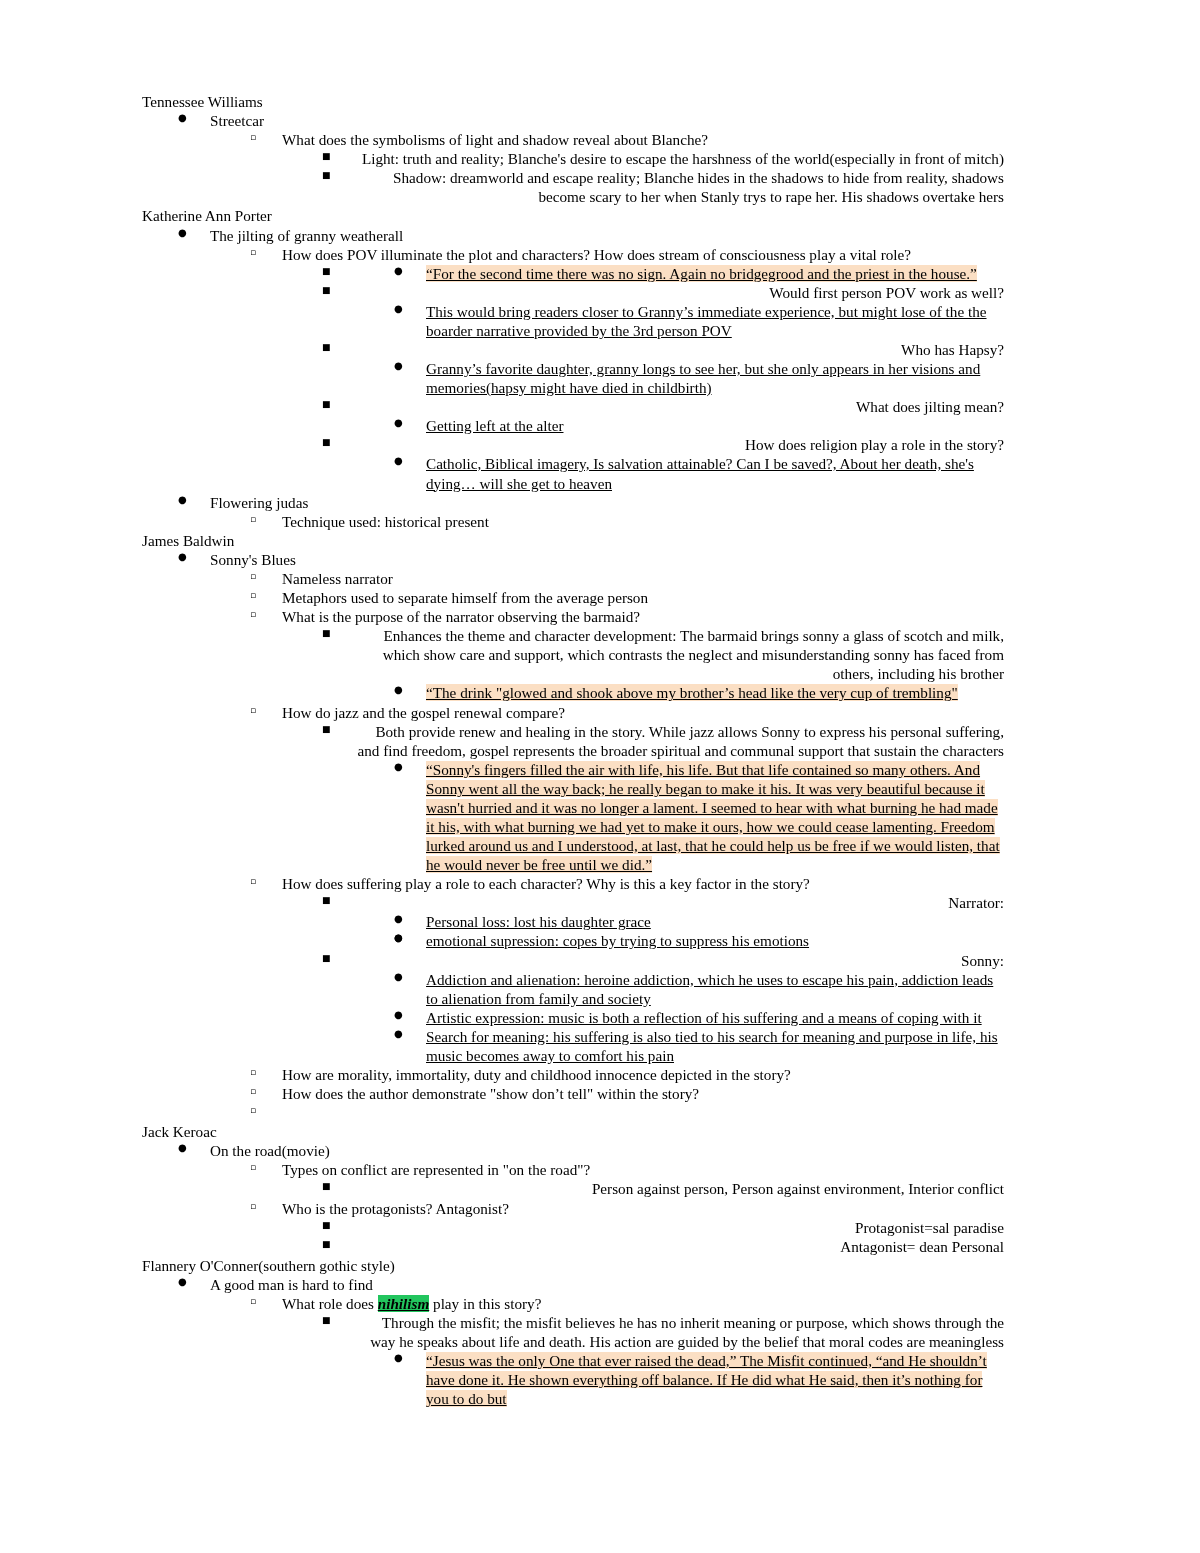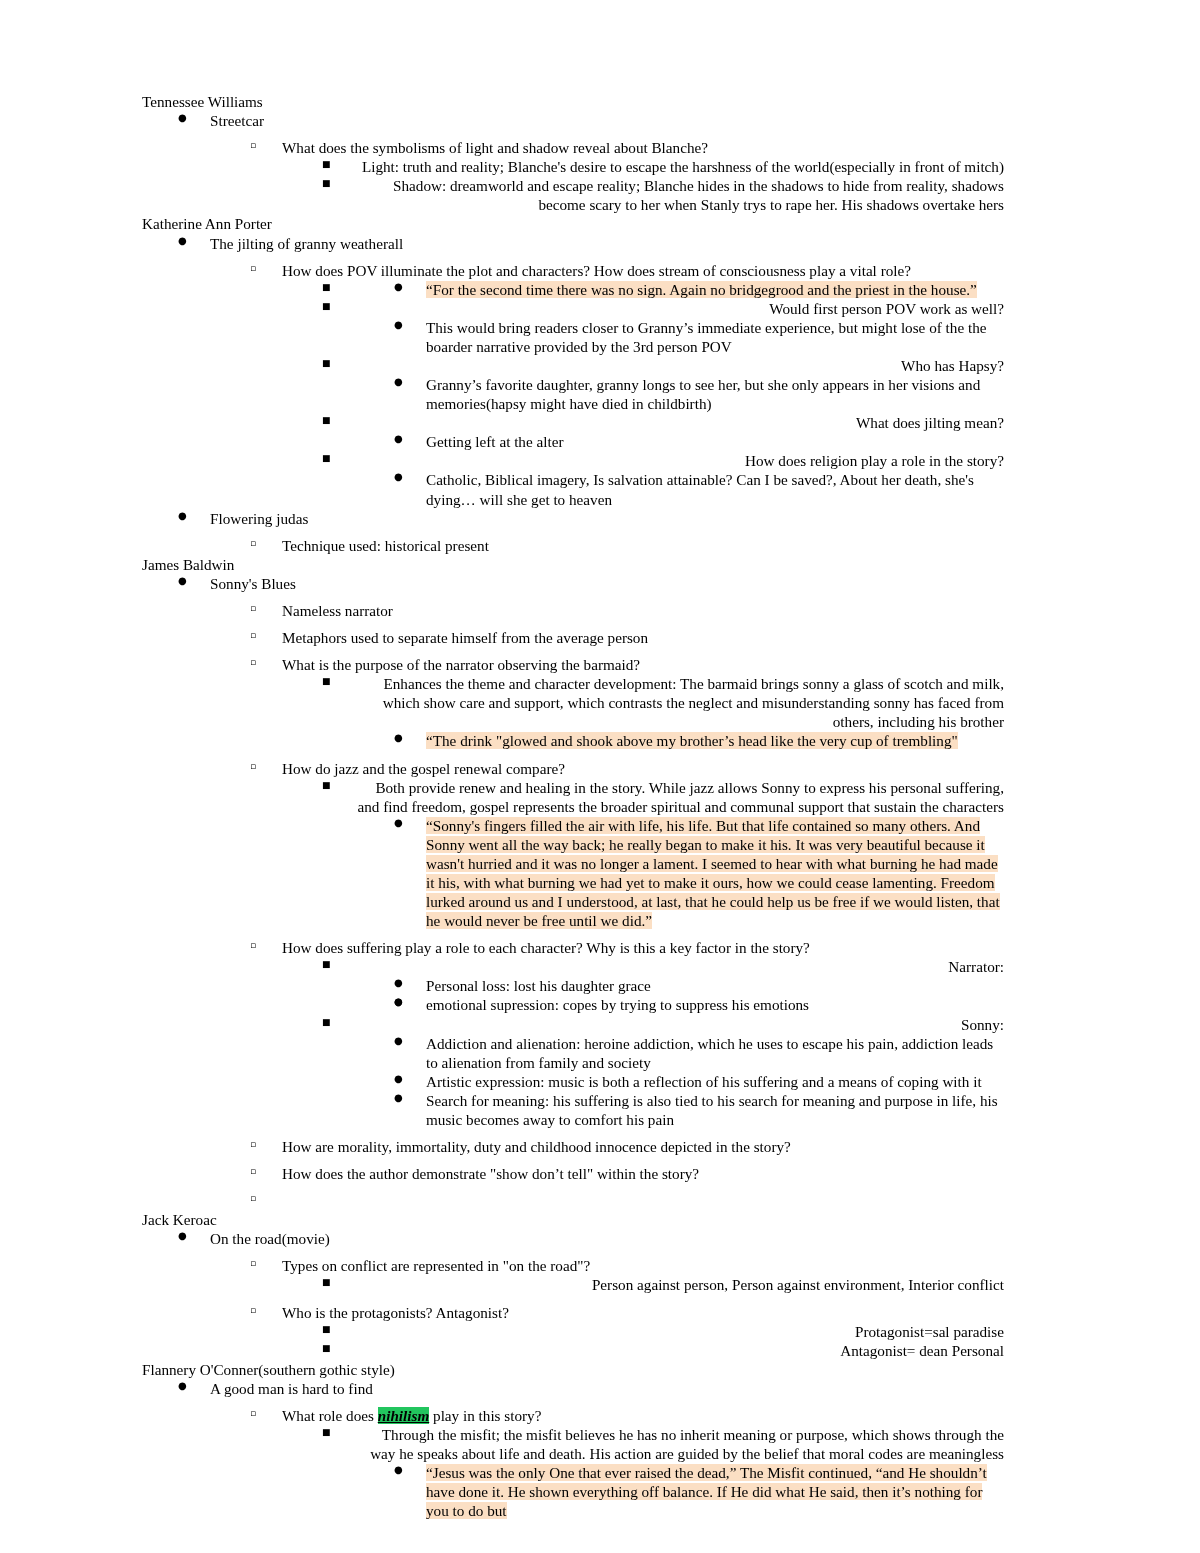--- a/index.html
+++ b/index.html
@@ -46,29 +46,29 @@
   
   .lvl0 { margin-left: 0; }
   .lvl0 > .txt { margin-left: 0; }
 
   
   .lvl1 > .marker { left: 36px; font-size: 10px; top: 1px; }
   .lvl1 > .txt { margin-left: 68px; }
 
   
   .lvl2 > .marker { left: 108px; font-size: 9px; top: 2px; }
-  .lvl2 > .txt { margin-left: 140px; margin-top: 8px; }
+  .lvl2 > .txt { margin-left: 140px; }
 
   
   .lvl3 > .marker { left: 180px; font-size: 9px; top: 2px; }
   .lvl3 > .txt { margin-left: 212px; text-align: right; }
 
   
   .lvl4 > .marker { left: 252px; font-size: 10px; top: 1px; }
-  .lvl4 > .txt { margin-left: 284px; }
+  .lvl4 > .txt { margin-left: 284px; text-decoration: underline; }
 
   .hl-peach {
     background-color: #fbdfc4;
     box-decoration-break: clone;
     -webkit-box-decoration-break: clone;
   }
   .hl-yellow {
     background-color: #22c55e;
     font-style: italic;
     font-weight: bold;

